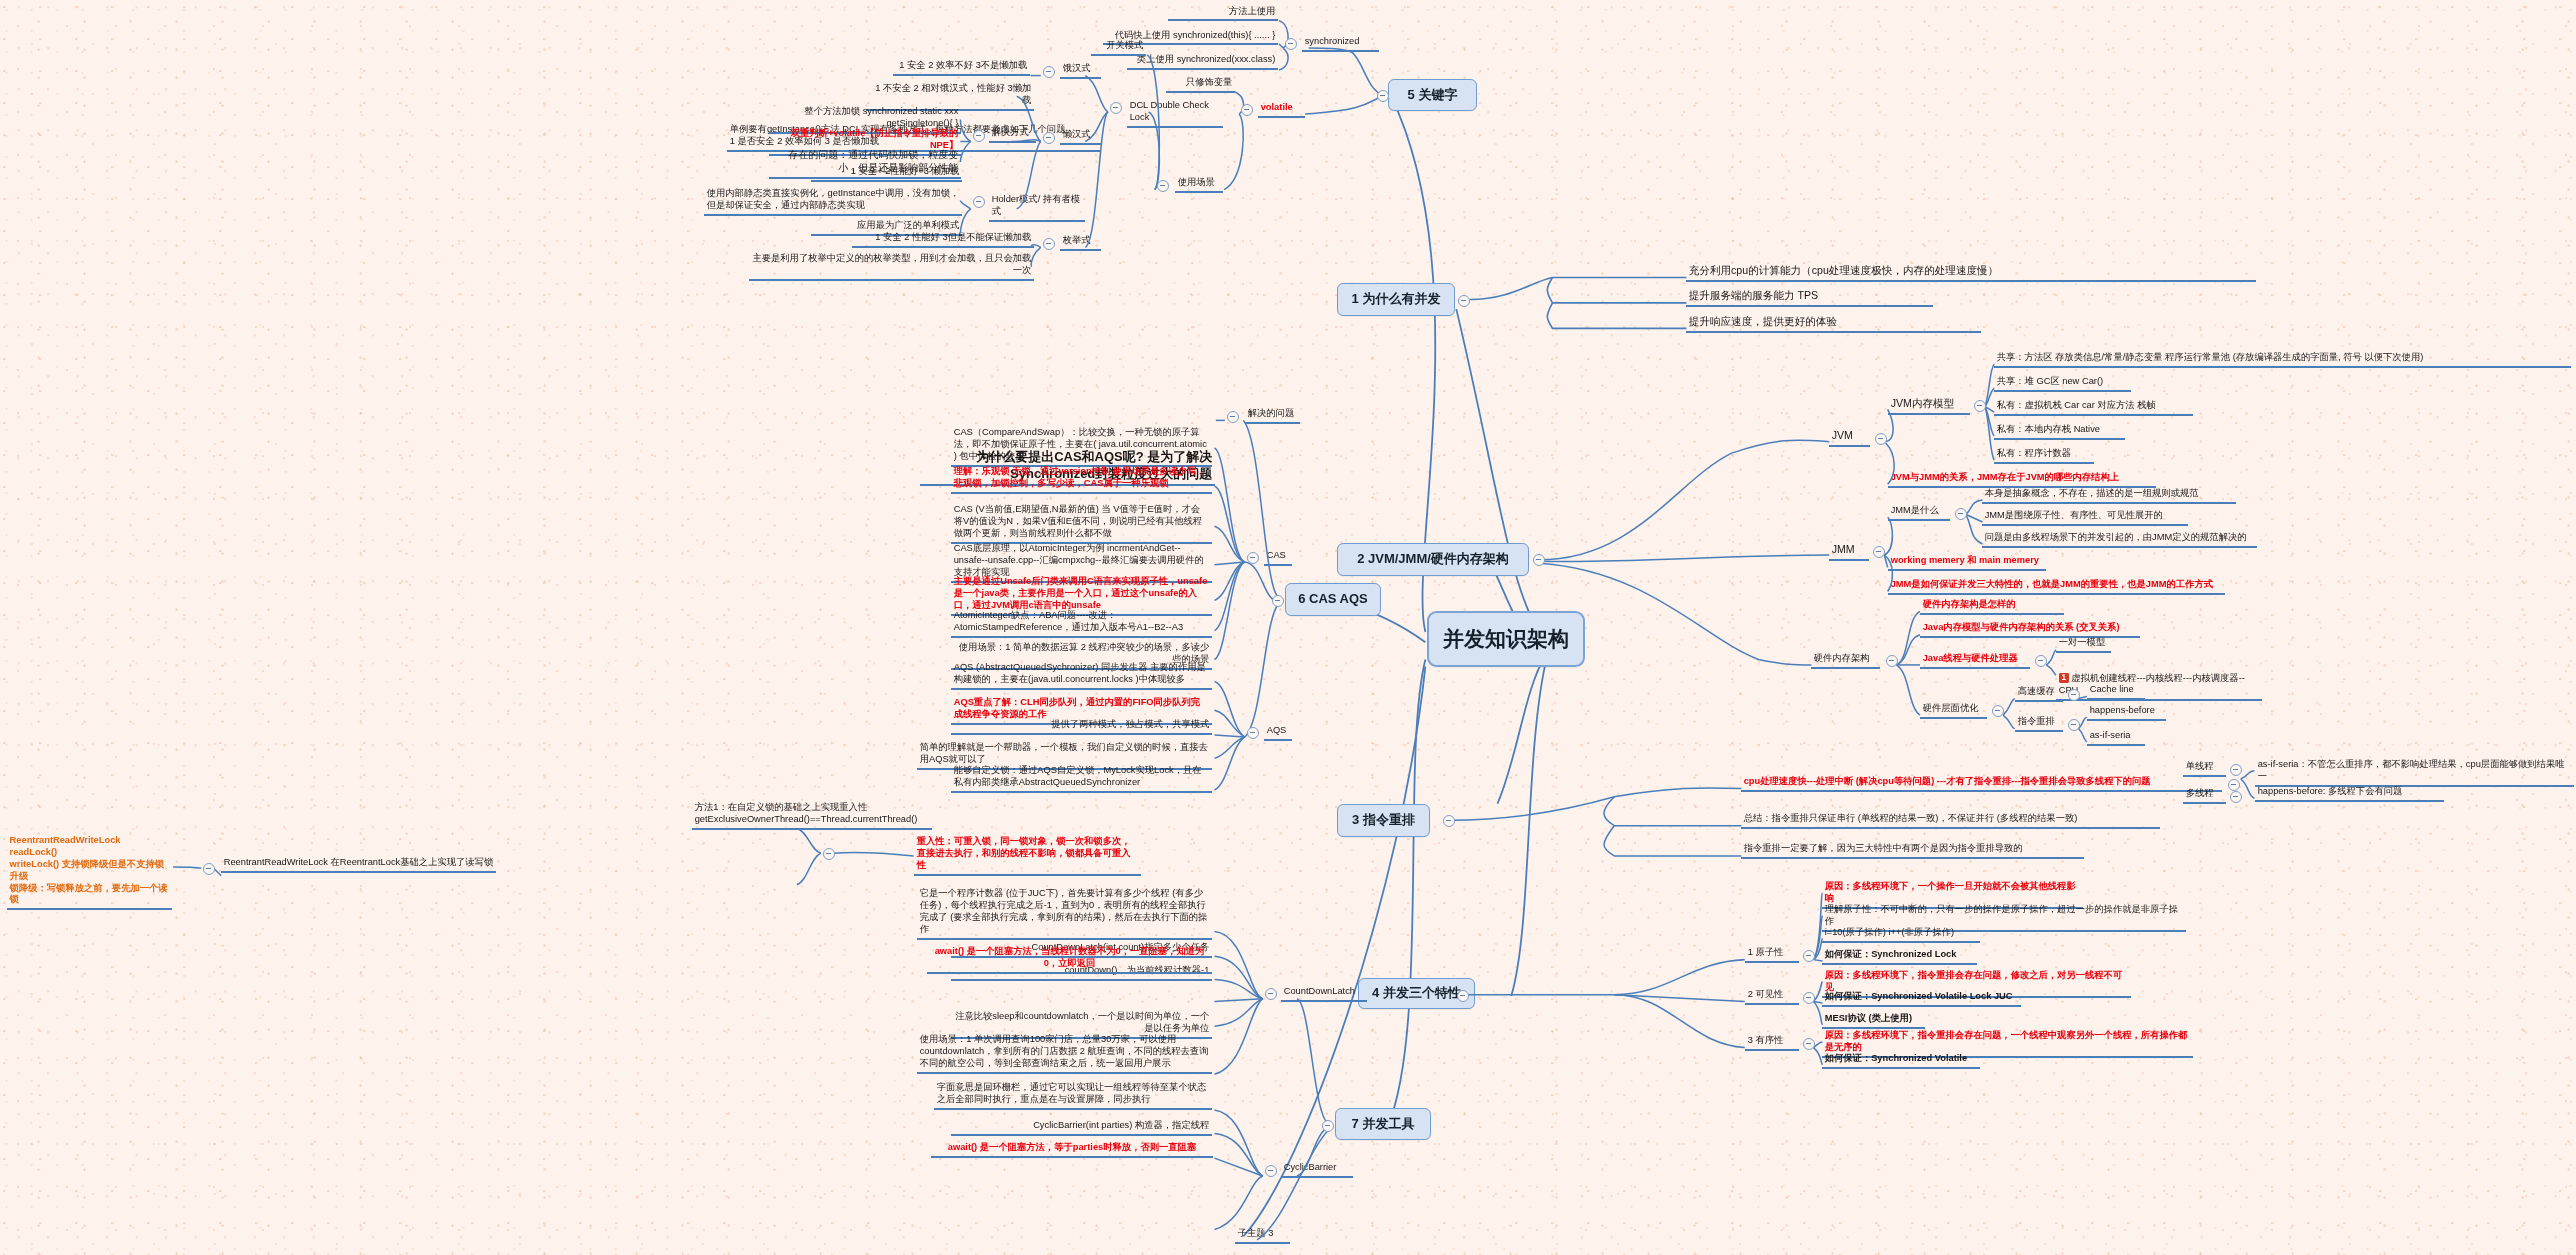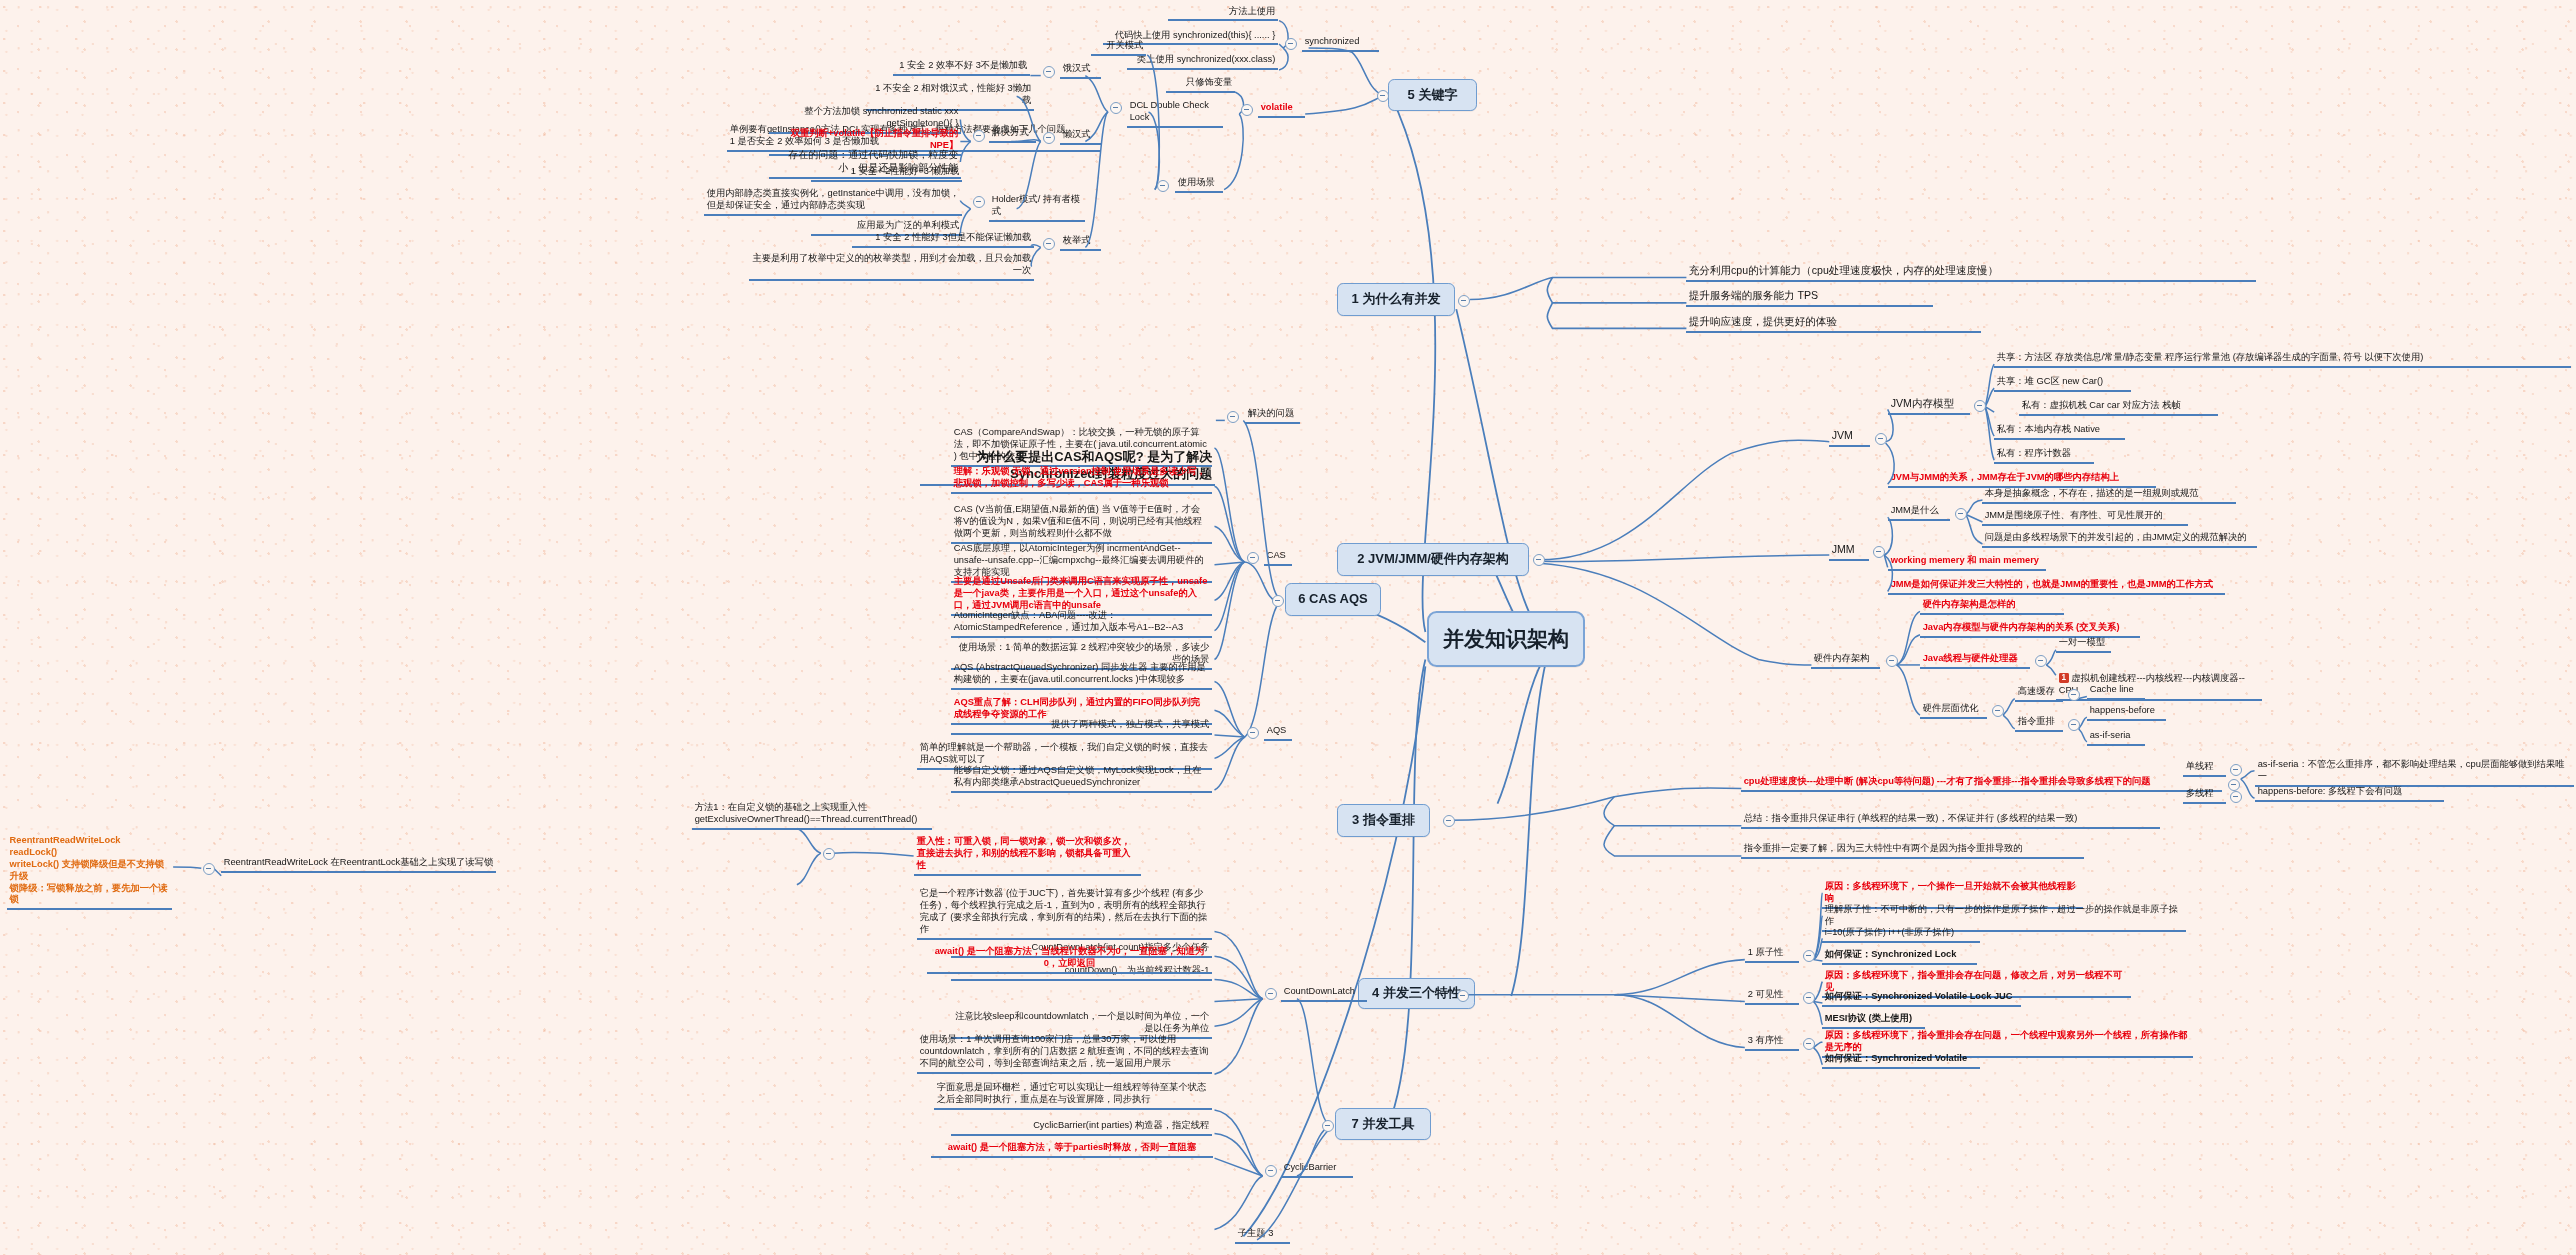--- a/index.html
+++ b/index.html
@@ -136,21 +136,21 @@
   </div>
   <div class="tog" style="left:1533px;top:554px;"></div>
 
   <div class="node mid" style="left:1829px;top:429px;width:41px;">JVM</div>
   <div class="tog" style="left:1875px;top:433px;"></div>
   <div class="node mid" style="left:1888px;top:397px;width:82px;">JVM内存模型</div>
   <div class="tog" style="left:1974px;top:400px;"></div>
 
   <div class="node leaf" style="left:1994px;top:352px;width:577px;font-size:9.3px;">共享：方法区    存放类信息/常量/静态变量  程序运行常量池 (存放编译器生成的字面量, 符号 以便下次使用)</div>
   <div class="node leaf" style="left:1994px;top:376px;width:137px;font-size:9.3px;">共享：堆  GC区   new Car()</div>
-  <div class="node leaf" style="left:1994px;top:400px;width:199px;font-size:9.3px;margin-left:25px;">私有：虚拟机栈    Car car  对应方法  栈帧</div>
+  <div class="node leaf" style="left:1994px;top:400px;width:199px;font-size:9.3px;">私有：虚拟机栈    Car car  对应方法  栈帧</div>
   <div class="node leaf" style="left:1994px;top:424px;width:131px;font-size:9.3px;">私有：本地内存栈    Native</div>
   <div class="node leaf" style="left:1994px;top:448px;width:100px;font-size:9.3px;">私有：程序计数器</div>
 
   <div class="node leaf red" style="left:1888px;top:472px;width:268px;font-size:9.3px;">JVM与JMM的关系，JMM存在于JVM的哪些内存结构上</div>
 
   <div class="node mid" style="left:1829px;top:543px;width:40px;">JMM</div>
   <div class="tog" style="left:1873px;top:546px;"></div>
   <div class="node mid" style="left:1888px;top:505px;width:62px;font-size:9.3px;">JMM是什么</div>
   <div class="tog" style="left:1955px;top:508px;"></div>
   <div class="node leaf" style="left:1982px;top:488px;width:254px;font-size:9.3px;">本身是抽象概念，不存在，描述的是一组规则或规范</div>

